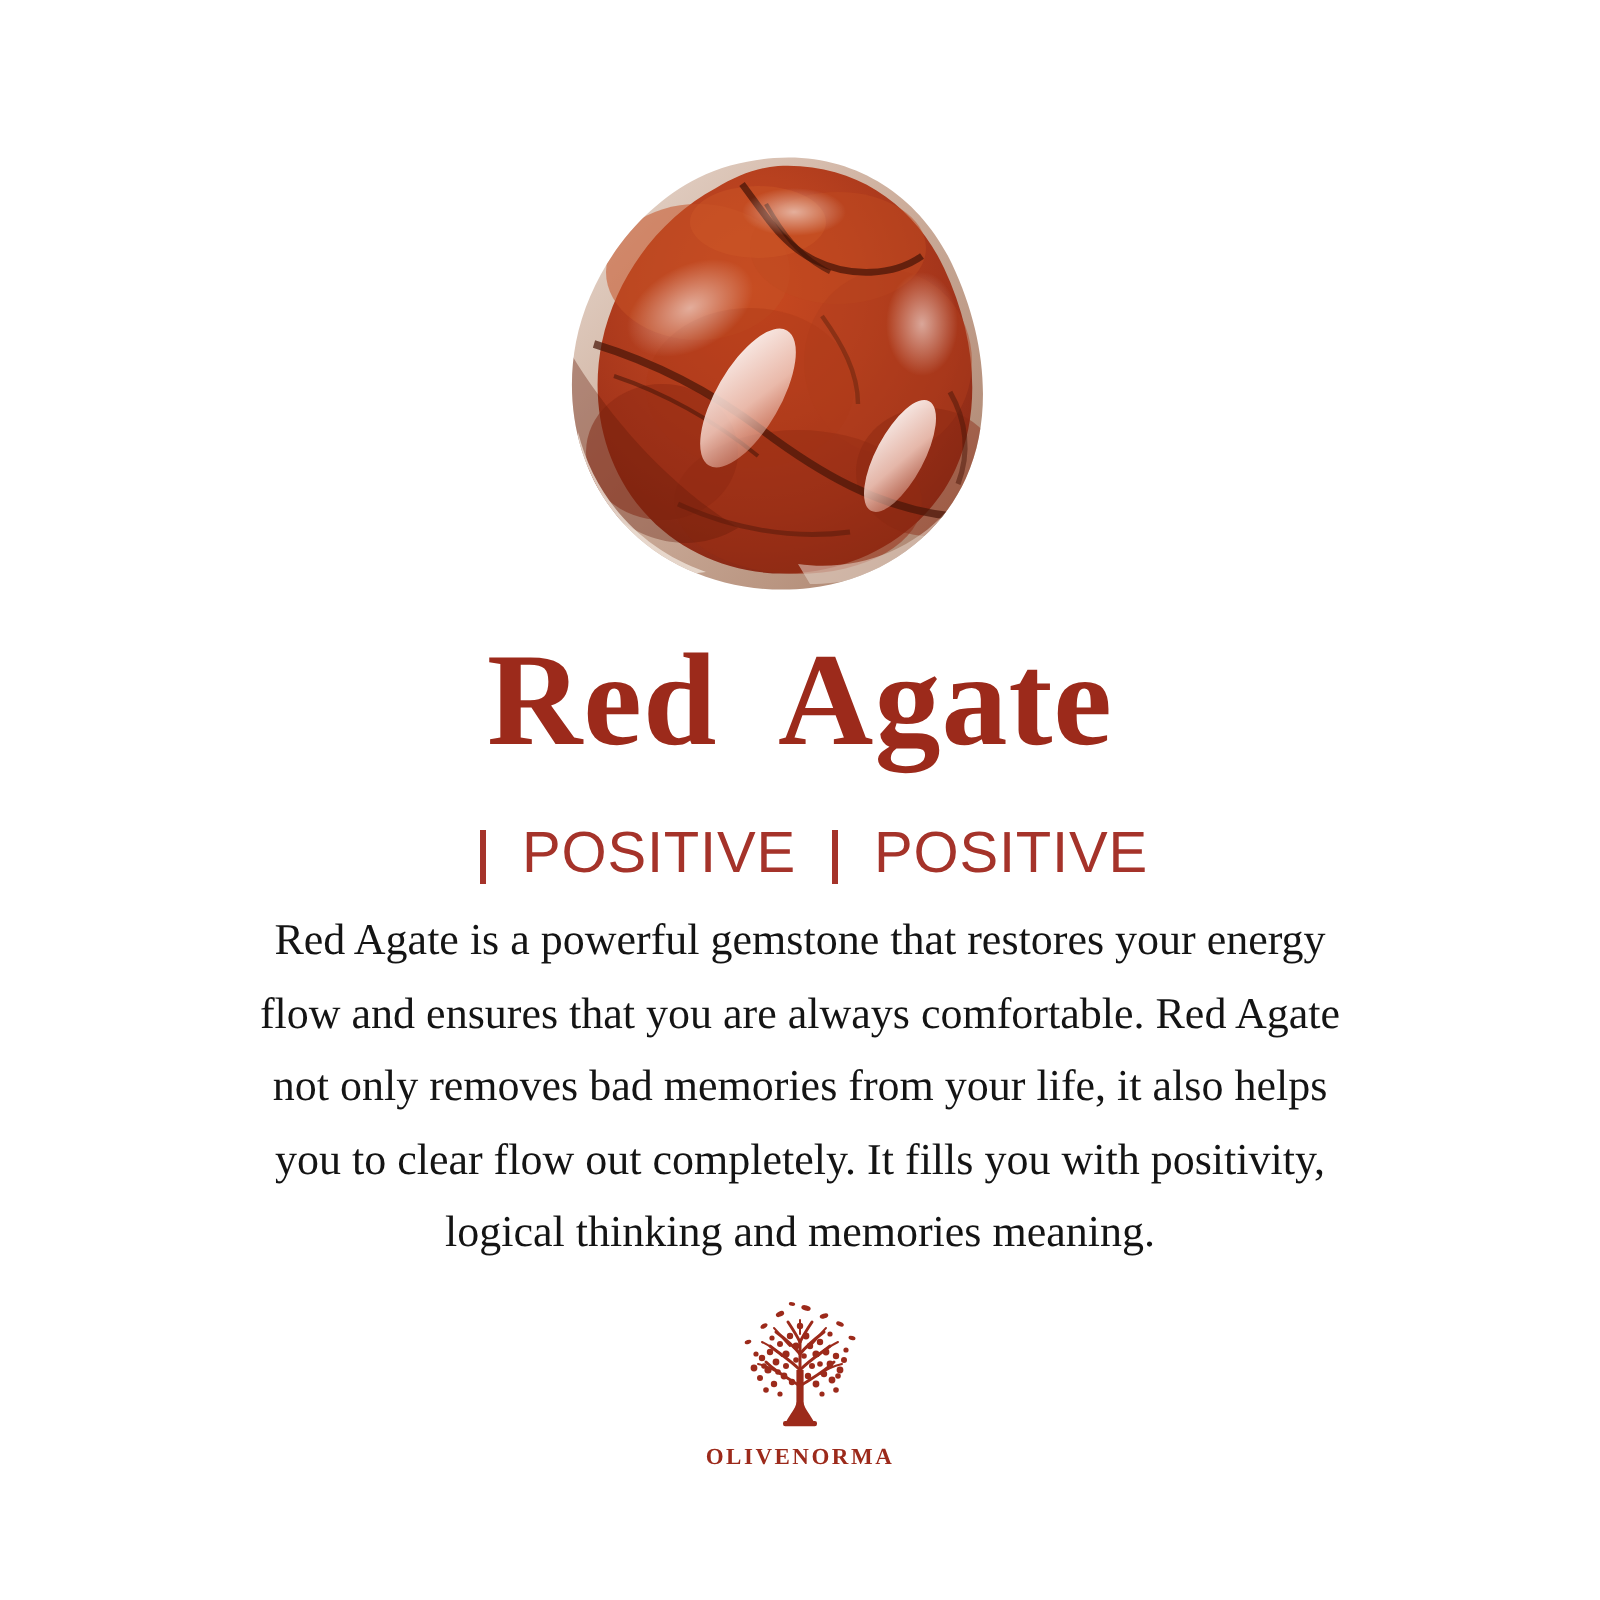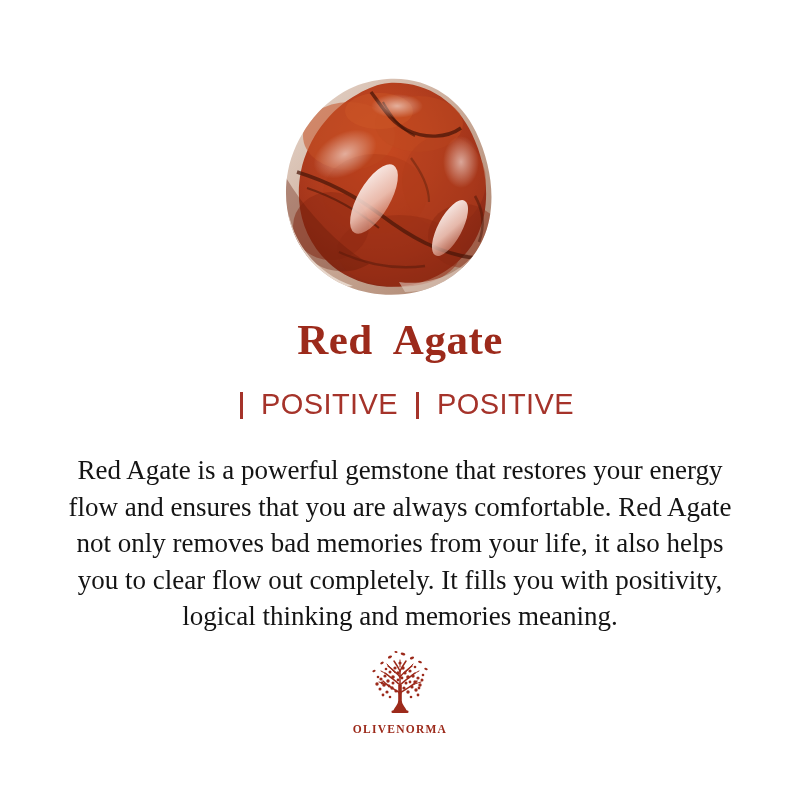--- a/index.html
+++ b/index.html
@@ -43,21 +43,21 @@
 
   .stone-svg {
     display: block;
     width: 100%;
     height: 100%;
   }
 
   
   .title {
     font-family: "Liberation Serif", serif;
-    font-size: 43px;
+    font-size: 66px;
     font-weight: 700;
     color: #9c2a1b;
     letter-spacing: 0.5px;
     line-height: 1;
     margin: 0;
     padding: 0;
     text-align: center;
     white-space: pre;
   }
 
@@ -81,25 +81,25 @@
     width: 3px;
     height: 27px;
     background: #a5332a;
     margin: 0 16px;
     position: relative;
     top: 1px;
   }
 
   
   .desc {
-    margin-top: 33px;
+    margin-top: 10px;
     width: 760px;
     text-align: center;
     font-family: "Liberation Serif", serif;
-    font-size: 27px;
+    font-size: 22px;
     line-height: 36.5px;
     color: #141414;
   }
   .desc .line { display: block; white-space: nowrap; }
 
   
   .logo {
     margin-top: 14px;
     display: flex;
     flex-direction: column;

